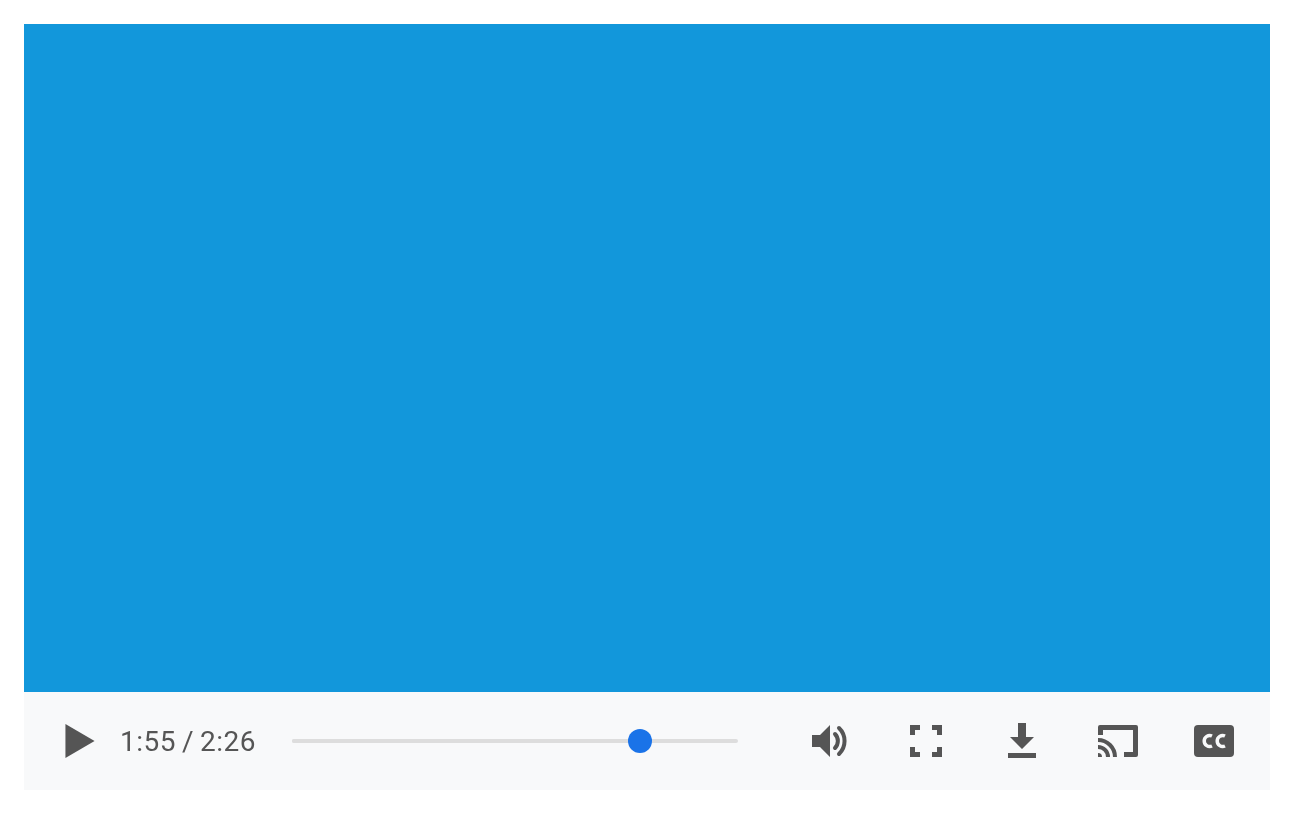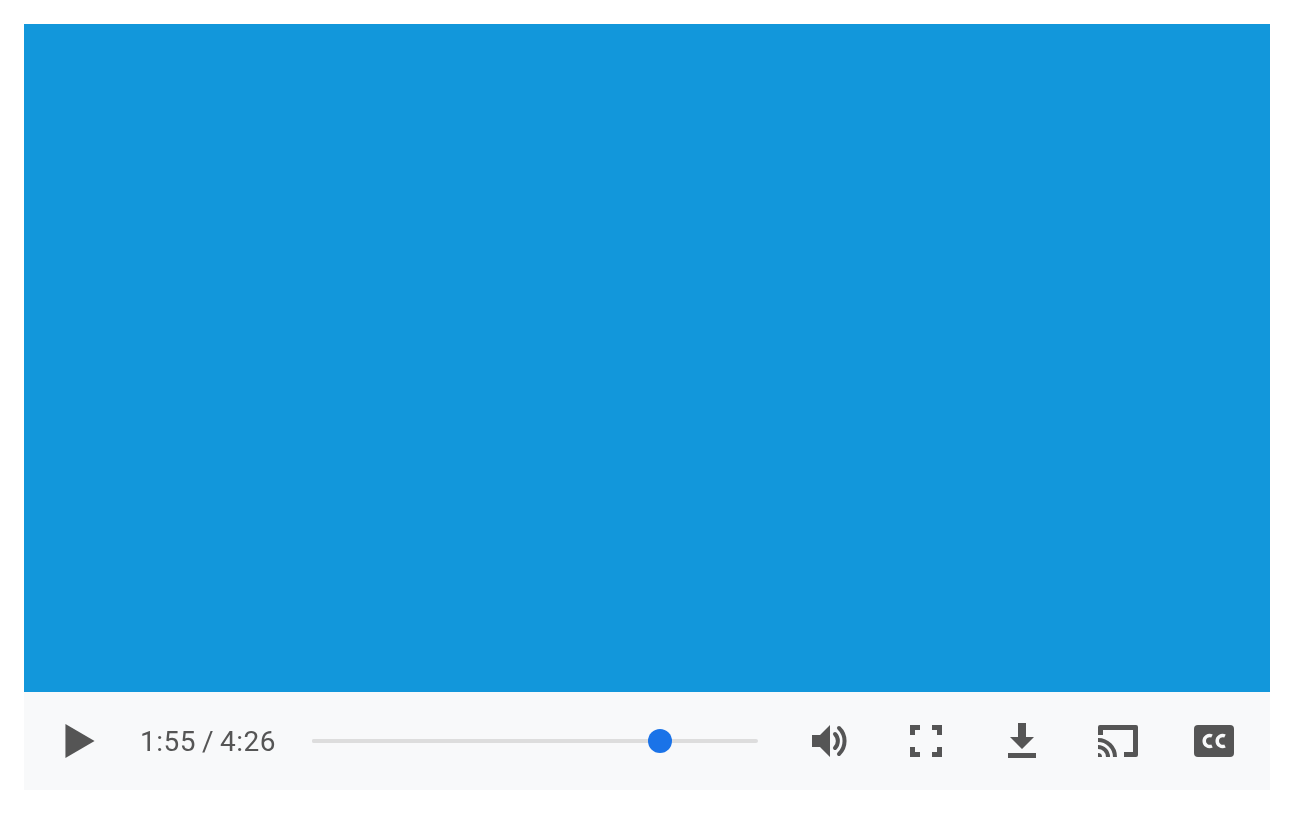--- a/index.html
+++ b/index.html
@@ -41,21 +41,21 @@
       border: none;
       cursor: pointer;
       color: #555555;
     }
     .icon-btn svg { display: block; }
 
     .time-display {
       font-size: 28px;
       color: #555555;
       letter-spacing: 0.5px;
-      margin-left: 36px;
+      margin-left: 16px;
       margin-right: 36px;
       white-space: nowrap;
       display: flex;
       align-items: baseline;
     }
     .time-sep { margin: 0 6px; }
 
     .progress {
       position: relative;
       flex: 0 0 446px;
@@ -118,21 +118,21 @@
       <span>
         <svg width="30" height="34" viewBox="0 0 24 28">
           <path d="M0 0 L24 14 L0 28 Z" fill="#555555"></path>
         </svg>
       </span>
     </button>
 
     <div class="time-display">
       <span>1:55</span>
       <span class="time-sep">/</span>
-      <span>4:26</span>
+      <span>2:26</span>
     </div>
 
     <div class="progress">
       <div class="progress-track"></div>
       <div class="progress-fill" id="progress-fill" style="width: 78%;"></div>
       <div class="progress-knob" id="progress-knob" style="left: 78%;"></div>
     </div>
 
     <div class="right-controls">
 

